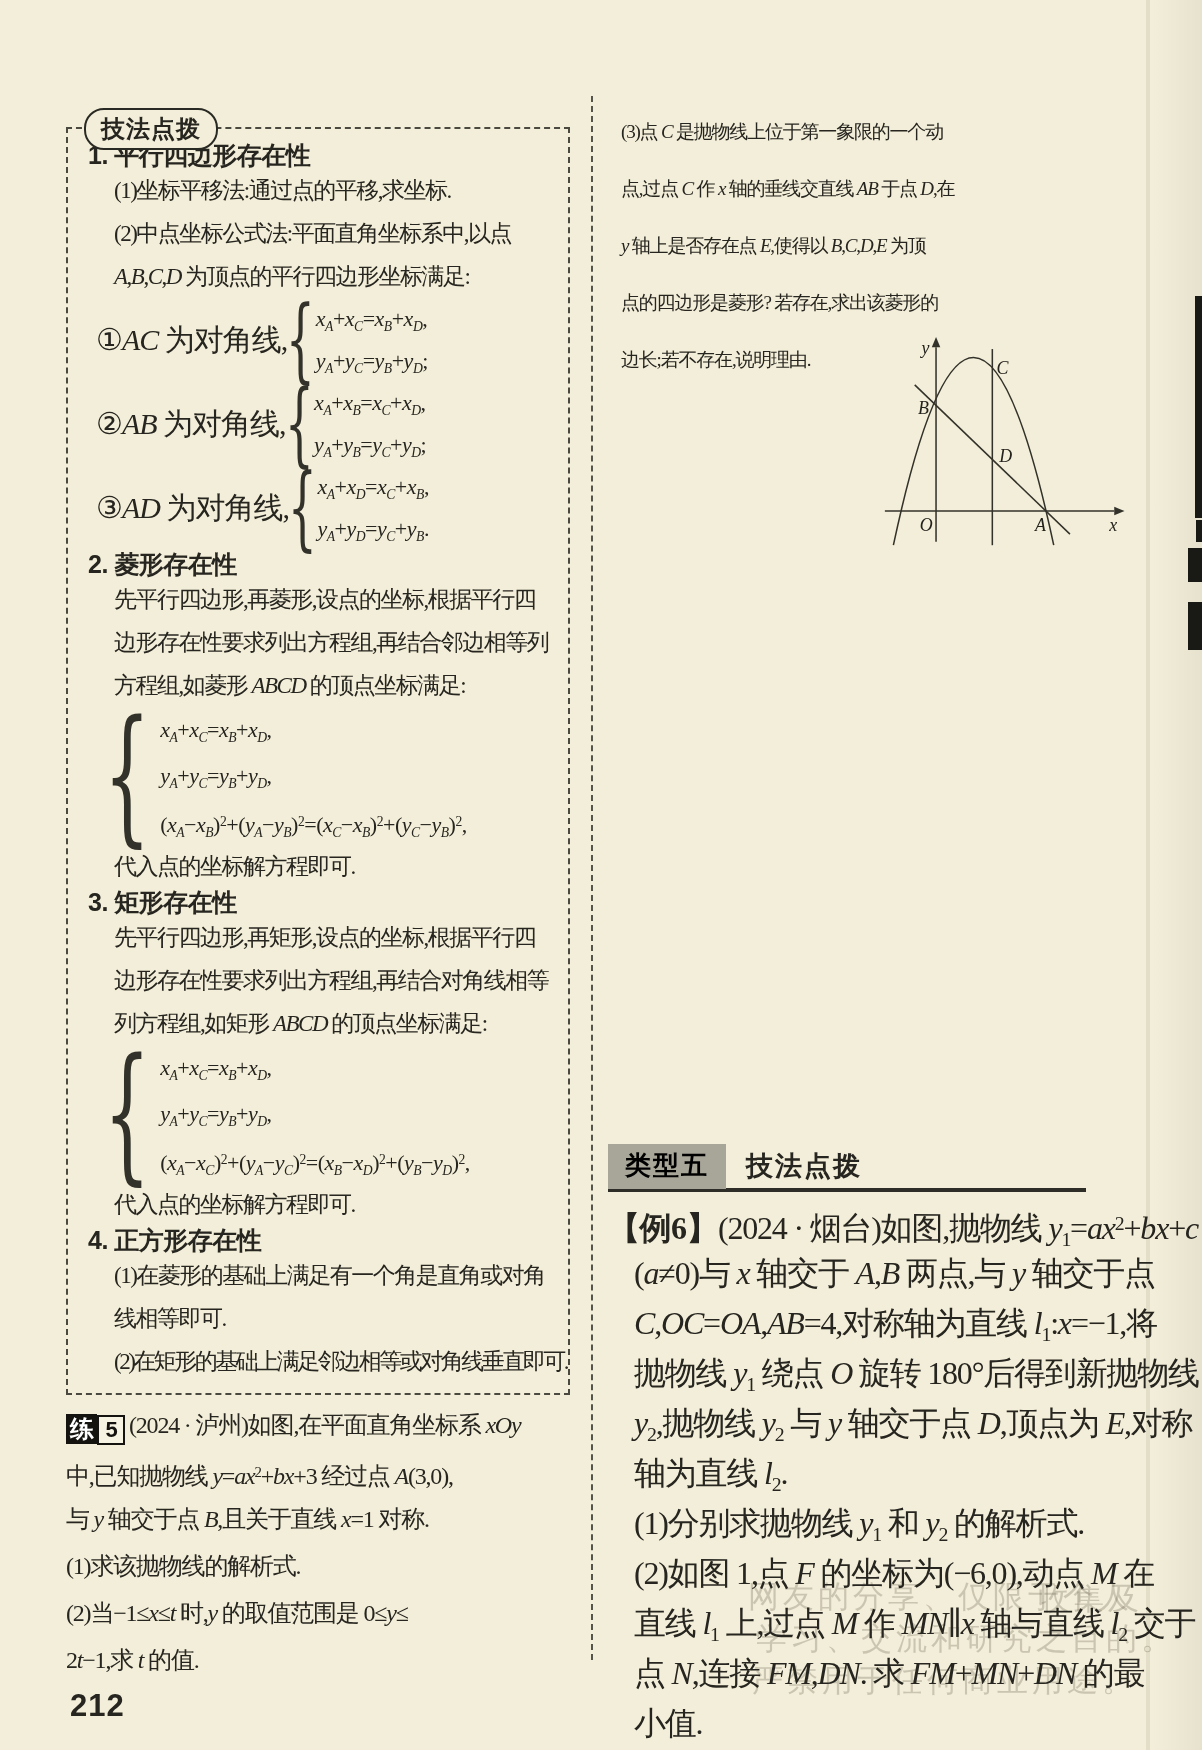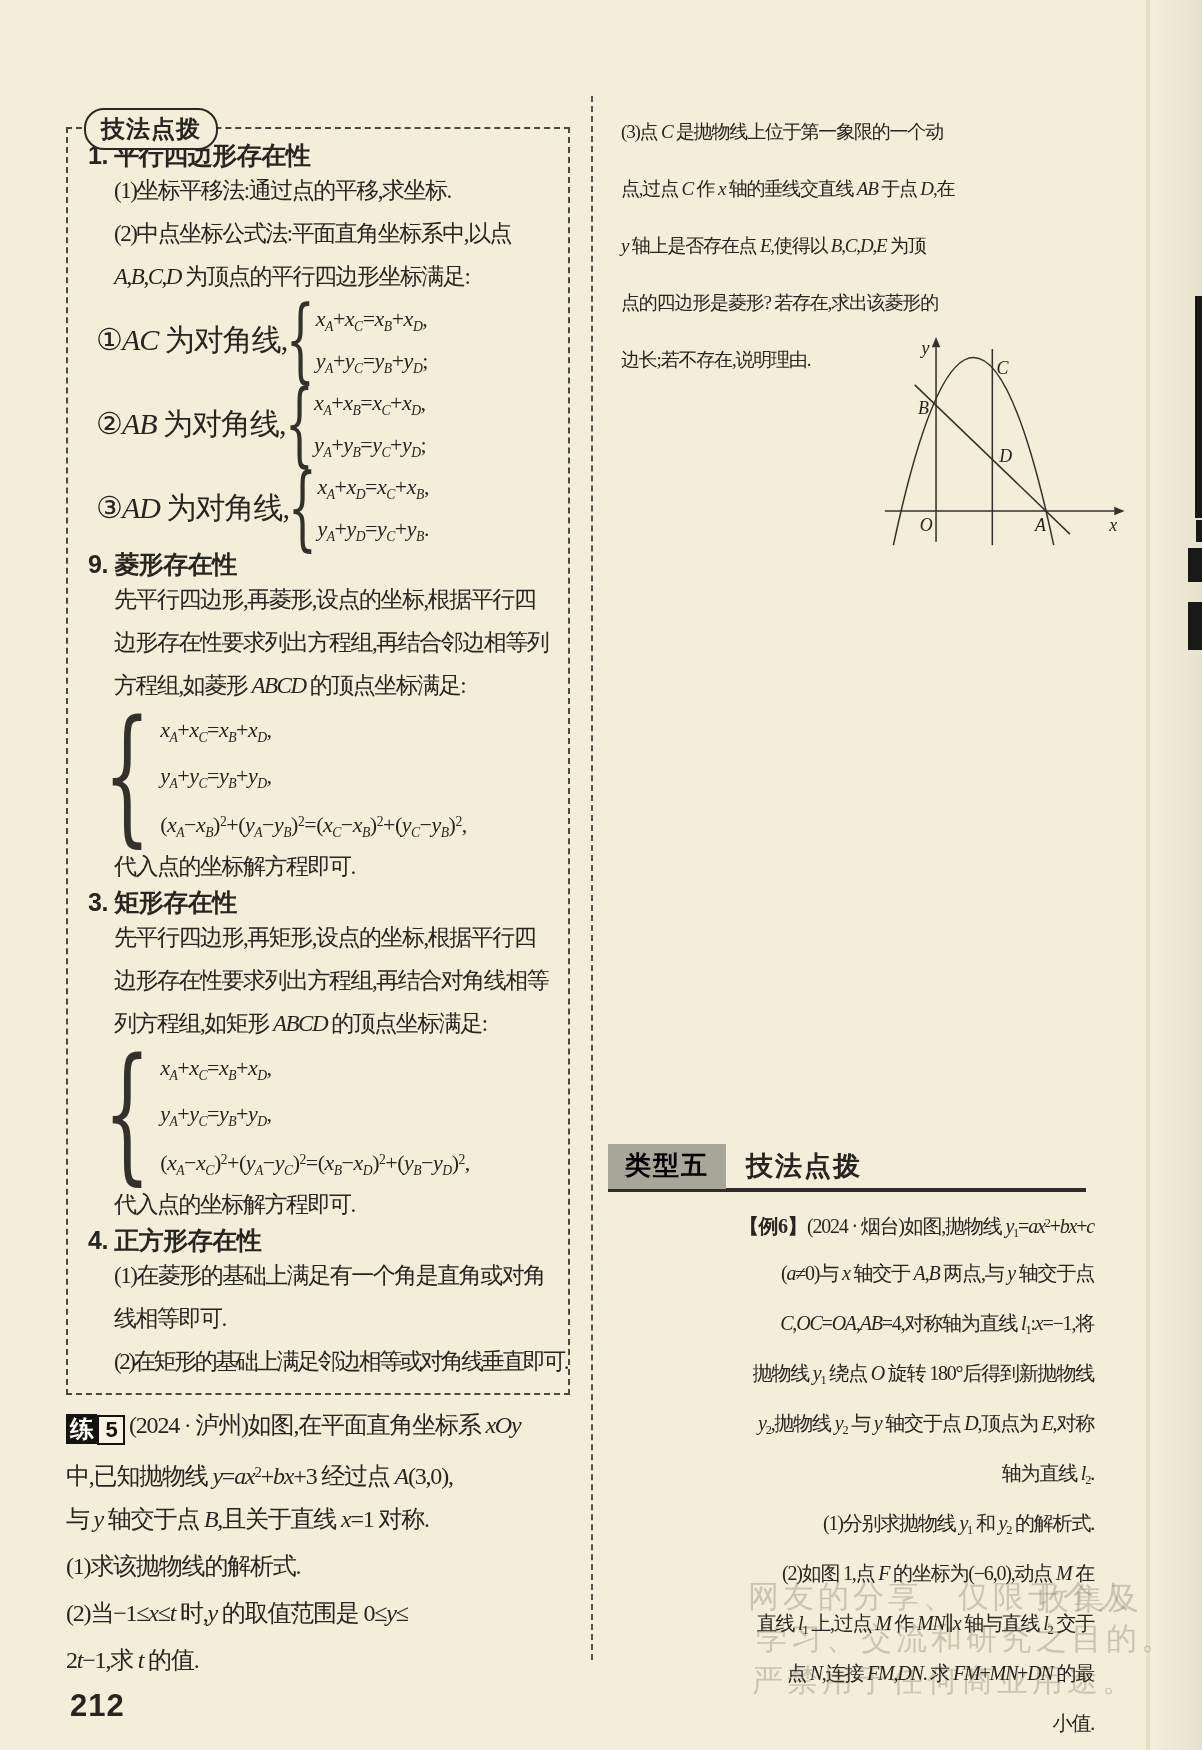--- a/index.html
+++ b/index.html
@@ -35,21 +35,21 @@
   
   #part3{position:absolute;left:613px;top:103px;width:478px;}
   #part3 .rl{font-size:19px;line-height:57px;height:57px;letter-spacing:-1.2px;white-space:nowrap;margin-left:8px;}
   #figure{position:absolute;left:872px;top:332px;}
 
   #type5-head{position:absolute;left:608px;top:1144px;width:478px;height:44px;border-bottom:4px solid #2e2d27;display:flex;align-items:center;}
   #type5-badge{background:#a8a699;color:#000000;font:bold 26px "Liberation Sans","DejaVu Sans",sans-serif;padding:4px 17px 6px;letter-spacing:2px;}
   #type5-title{font:bold 27px "Liberation Sans","DejaVu Sans",sans-serif;margin-left:20px;letter-spacing:2px;}
 
   #example6{position:absolute;left:608px;top:1198px;width:486px;}
-  #example6 .el{font-size:20px;line-height:50px;height:50px;letter-spacing:-1.2px;white-space:nowrap;text-align:right;}
+  #example6 .el{font-size:32px;line-height:50px;height:50px;letter-spacing:-1.2px;white-space:nowrap;}
   #example6 .el.ind{padding-left:26px;}
   .exlabel{font-weight:bold;letter-spacing:-0.5px;}
 
   
   .wm{position:absolute;color:rgba(110,104,82,0.30);font-size:31px;letter-spacing:4px;white-space:nowrap;z-index:0;font-family:"Liberation Sans","DejaVu Sans",sans-serif;}
   #part3,#example6,#practice,#type5-head{z-index:2;}
 
   
   .edge{position:absolute;background:#191915;}
   #crease{position:absolute;left:1146px;top:0;width:4px;height:1750px;background:rgba(90,85,60,0.10);}
@@ -94,21 +94,21 @@
       </div>
       <div class="case">
         <span class="lbl">③<i>AD</i> 为对角线,</span>
         <span class="br" style="font-size:92px;">{</span>
         <span class="eqs2">
           <div><i>x</i><sub><i>A</i></sub>+<i>x</i><sub><i>D</i></sub>=<i>x</i><sub><i>C</i></sub>+<i>x</i><sub><i>B</i></sub>,</div>
           <div><i>y</i><sub><i>A</i></sub>+<i>y</i><sub><i>D</i></sub>=<i>y</i><sub><i>C</i></sub>+<i>y</i><sub><i>B</i></sub>.</div>
         </span>
       </div>
 
-      <div class="sec-h">9. 菱形存在性</div>
+      <div class="sec-h">2. 菱形存在性</div>
       <div class="para">先平行四边形,再菱形,设点的坐标,根据平行四</div>
       <div class="para">边形存在性要求列出方程组,再结合邻边相等列</div>
       <div class="para">方程组,如菱形 <i>ABCD</i> 的顶点坐标满足:</div>
       <div class="sys">
         <span class="br" style="font-size:148px;">{</span>
         <span class="eqs3">
           <div><i>x</i><sub><i>A</i></sub>+<i>x</i><sub><i>C</i></sub>=<i>x</i><sub><i>B</i></sub>+<i>x</i><sub><i>D</i></sub>,</div>
           <div><i>y</i><sub><i>A</i></sub>+<i>y</i><sub><i>C</i></sub>=<i>y</i><sub><i>B</i></sub>+<i>y</i><sub><i>D</i></sub>,</div>
           <div>(<i>x</i><sub><i>A</i></sub>−<i>x</i><sub><i>B</i></sub>)<sup>2</sup>+(<i>y</i><sub><i>A</i></sub>−<i>y</i><sub><i>B</i></sub>)<sup>2</sup>=(<i>x</i><sub><i>C</i></sub>−<i>x</i><sub><i>B</i></sub>)<sup>2</sup>+(<i>y</i><sub><i>C</i></sub>−<i>y</i><sub><i>B</i></sub>)<sup>2</sup>,</div>
         </span>

